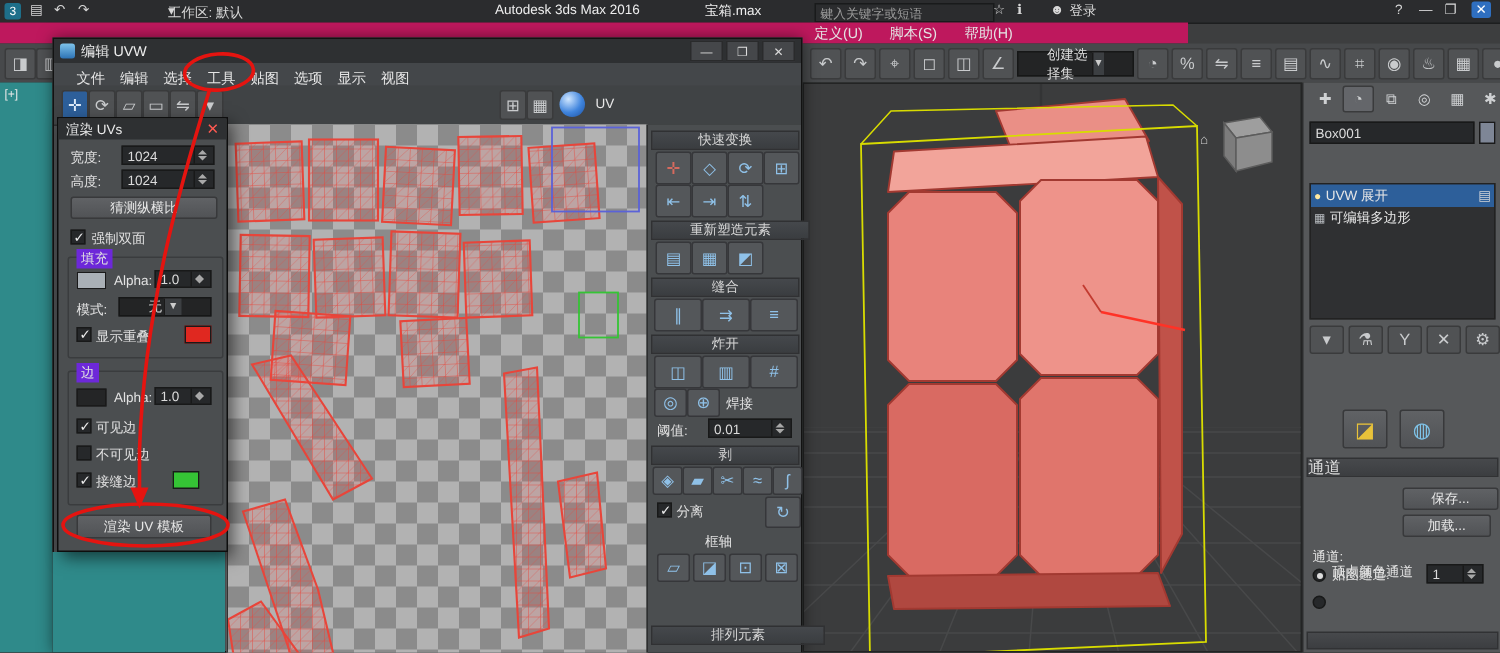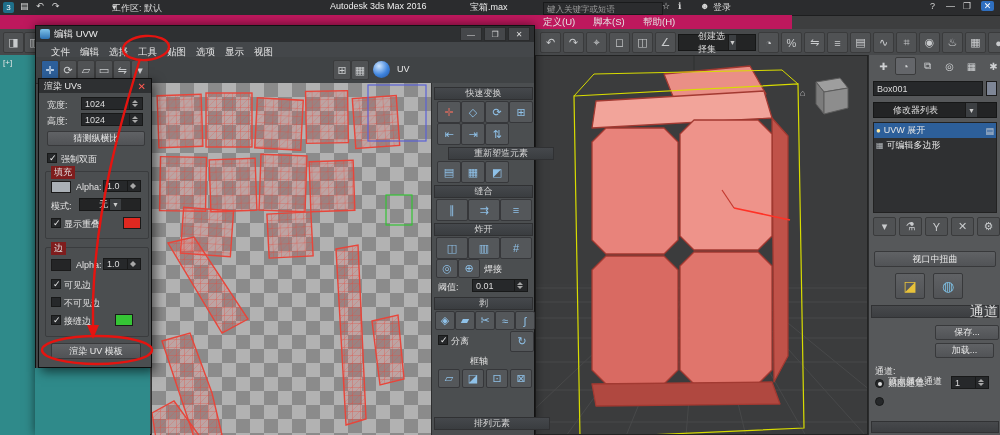--- a/index.html
+++ b/index.html
@@ -22,21 +22,21 @@
         border-right:3px solid transparent;border-top:3px solid #a8a8a8}
   .combo{background:#232425;border:1px solid #161717;color:#ddd;display:flex;align-items:center;
          font-size:9px;padding:0 19px;box-sizing:border-box}
   .combo .arr{margin-left:auto;width:11px;align-self:stretch;background:#3c3f42;border-left:1px solid #1a1a1a;
          display:flex;align-items:center;justify-content:center;font-size:7px;color:#ccc}
   .cb{width:10px;height:10px;background:#26282a;border:1px solid #181919;box-sizing:border-box;flex:0 0 auto}
   .cb.on::after{content:"✓";display:block;color:#ececec;font-size:9px;line-height:8px;margin-left:1px}
   .radio{width:9px;height:9px;border-radius:50%;background:#26282a;border:1px solid #181919;box-sizing:border-box}
   .radio.on::after{content:"";display:block;width:4px;height:4px;margin:1.5px;border-radius:50%;background:#ddd}
   .rollhdr{background:linear-gradient(#47494c,#3c3e41);border:1px solid #313234;color:#dadada;
-           display:flex;align-items:center;justify-content:flex-end;font-size:14px;box-sizing:border-box}
+           display:flex;align-items:center;justify-content:flex-start;font-size:11px;box-sizing:border-box}
   .sechdr{background:linear-gradient(#45484c,#3a3d40);color:#d6d6d6;font-size:9px;height:13px;
           display:flex;align-items:center;justify-content:center;border:1px solid #303133;box-sizing:border-box}
   .swatch{border:1px solid #1a1a1a;box-sizing:border-box}
   
   .titlebar{left:0;top:0;width:1000px;height:15px;background:#2b2c2e;border-bottom:1px solid #1d1e1f}
   .titlebar span{position:absolute;top:1px;font-size:9px;color:#d8d8d8;white-space:nowrap}
   .menubar{left:0;top:15px;width:792px;height:14px;background:#be185d;border-bottom:1px solid #2e2f30}
   .menubar span{position:absolute;top:1px;font-size:9.5px;color:#e4e4e4;white-space:nowrap}
   .maintoolbar{left:0;top:29px;width:1000px;height:26px;background:#47494b;border-bottom:1px solid #2f3031}
   .mtb-row{position:absolute;left:540px;top:3px;display:flex;gap:2px;align-items:center}
@@ -71,21 +71,21 @@
   .toolbox .lbl{position:absolute;font-size:9px;color:#e0e0e0;white-space:nowrap}
   .tbx{position:absolute;width:22px;height:20px;background:#54575a;border:1px solid #36373a;border-radius:2px;
        color:#8fc1e8;font-size:11px;display:flex;align-items:center;justify-content:center}
   
   .dlg{left:38px;top:78px;width:114px;height:290px;z-index:12;background:#4b4e50;border:1px solid #0e0e0e;
        box-sizing:border-box;box-shadow:3px 4px 10px rgba(0,0,0,.55)}
   .dlg-title{left:0;top:0;width:112px;height:14px;background:#2e3032;display:flex;align-items:center;
        padding:0 5px;box-sizing:border-box}
   .dlg .lbl{position:absolute;font-size:9px;color:#e2e2e2;white-space:nowrap}
   .grp{position:absolute;border:1px solid #3a3c3e;border-radius:2px}
-  .grp .glabel{position:absolute;top:-6px;left:5px;background:#7f1d1d;padding:0 3px;font-size:9px;color:#e0e0e0}
+  .grp .glabel{position:absolute;top:-6px;left:5px;background:#6d28d9;padding:0 3px;font-size:9px;color:#e0e0e0}
   .sphere{width:17px;height:17px;border-radius:50%;background:radial-gradient(circle at 35% 30%,#cfe6ff,#3f84dd 55%,#1d4f9e)}
   .ann{left:0;top:0;width:1000px;height:435px;z-index:50;pointer-events:none}
 </style>
 </head>
 <body>
 
 <div class="abs titlebar">
   <span class="ic" style="left:3px;top:2px;width:11px;height:11px;background:#1e6f8a;border-radius:2px;color:#fff;font-size:8px">3</span>
   <span class="ic" style="left:20px">▤</span>
   <span class="ic" style="left:36px">↶</span>
@@ -200,44 +200,37 @@
     <span class="tab on">◔</span>
     <span class="tab">⧉</span>
     <span class="tab">◎</span>
     <span class="tab">▦</span>
     <span class="tab">✱</span>
   </div>
   <div class="abs nbox" style="left:4px;top:26px;width:110px;height:15px">
     <span>Box001</span>
   </div>
   <div class="abs swatch" style="left:117px;top:26px;width:11px;height:15px;background:#7e8696"></div>
-  <div class="abs combo" style="left:4px;top:47px;width:124px;height:16px">
-    <span>修改器列表</span>
-      <span class="arr">▼</span>
-  </div>
   <div class="abs stack" style="left:4px;top:67px;width:124px;height:91px">
     <div class="stackrow sel">
       <span class="ic" style="color:#ffe9a0;font-size:8px">●</span>
       <span>UVW 展开</span>
       <span class="ic" style="margin-left:auto;color:#cfd3d8">▤</span>
     </div>
     <div class="stackrow">
       <span class="ic" style="color:#b8bcc0;font-size:8px">▦</span>
       <span>可编辑多边形</span>
     </div>
   </div>
   <div class="abs" style="left:4px;top:162px;display:flex;gap:3px">
     <span class="tbtn" style="width:21px;height:17px">▾</span>
     <span class="tbtn" style="width:21px;height:17px">⚗</span>
     <span class="tbtn" style="width:21px;height:17px">Y</span>
     <span class="tbtn" style="width:21px;height:17px">✕</span>
     <span class="tbtn" style="width:21px;height:17px">⚙</span>
-  </div>
-  <div class="abs btn" style="left:5px;top:196px;width:122px;height:16px">
-    <span>视口中扭曲</span>
   </div>
   <div class="abs btn" style="left:26px;top:218px;width:30px;height:26px">
     <span class="ic" style="color:#e8c23a;font-size:14px">◪</span>
   </div>
   <div class="abs btn" style="left:64px;top:218px;width:30px;height:26px">
     <span class="ic" style="color:#7fc3e8;font-size:14px">◍</span>
   </div>
   <div class="abs rollhdr" style="left:2px;top:250px;width:128px;height:13px">
     <span>通道</span>
   </div>
@@ -329,21 +322,21 @@
   </div>
   <div class="abs toolbox">
     <div class="abs sechdr" style="left:2px;top:4px;width:99px">快速变换</div>
     <span class="tbx" style="left:5px;top:18px;color:#d66a5e">✛</span>
     <span class="tbx" style="left:29px;top:18px">◇</span>
     <span class="tbx" style="left:53px;top:18px">⟳</span>
     <span class="tbx" style="left:77px;top:18px">⊞</span>
     <span class="tbx" style="left:5px;top:40px">⇤</span>
     <span class="tbx" style="left:29px;top:40px">⇥</span>
     <span class="tbx" style="left:53px;top:40px">⇅</span>
-    <div class="abs sechdr" style="left:16px;top:64px;width:106px">重新塑造元素</div>
+    <div class="abs sechdr" style="left:2px;top:64px;width:106px">重新塑造元素</div>
     <span class="tbx" style="left:5px;top:78px">▤</span>
     <span class="tbx" style="left:29px;top:78px">▦</span>
     <span class="tbx" style="left:53px;top:78px">◩</span>
     <div class="abs sechdr" style="left:2px;top:102px;width:99px">缝合</div>
     <span class="tbx" style="left:4px;top:116px;width:30px">∥</span>
     <span class="tbx" style="left:36px;top:116px;width:30px">⇉</span>
     <span class="tbx" style="left:68px;top:116px;width:30px">≡</span>
     <div class="abs sechdr" style="left:2px;top:140px;width:99px">炸开</div>
     <span class="tbx" style="left:4px;top:154px;width:30px">◫</span>
     <span class="tbx" style="left:36px;top:154px;width:30px">▥</span>

